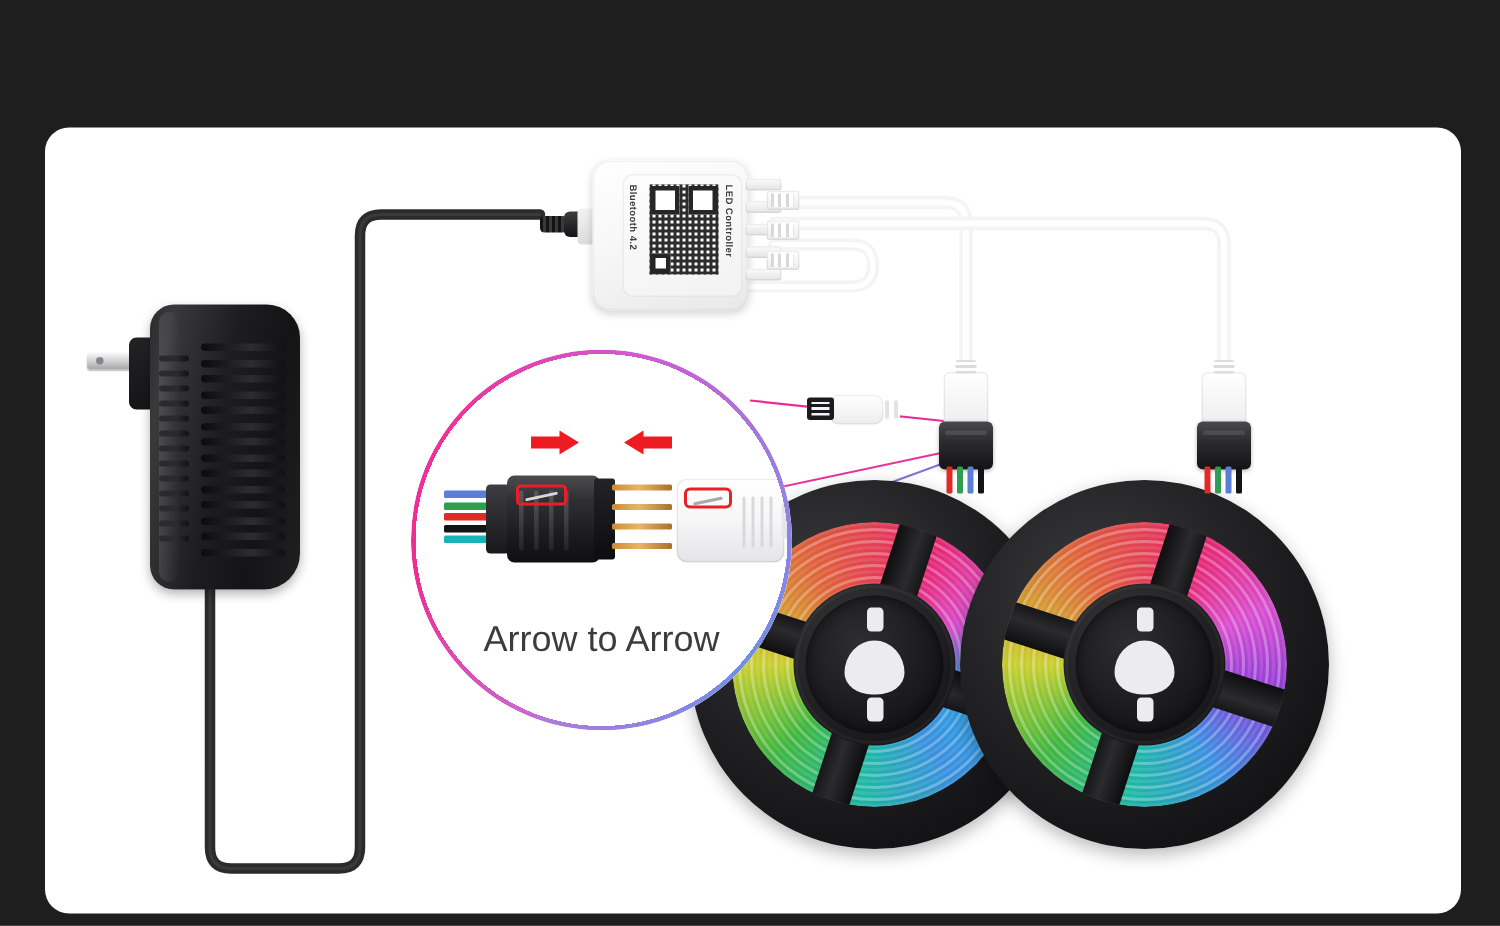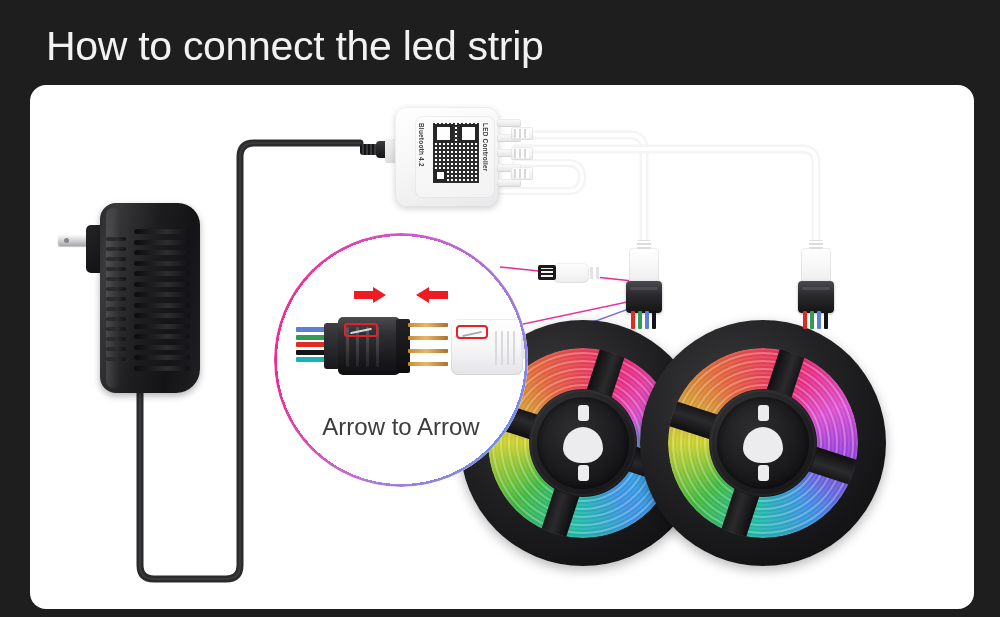--- a/index.html
+++ b/index.html
@@ -336,21 +336,20 @@
     position:absolute; left:70px; top:16px; width:26px; height:24px;
     background:repeating-linear-gradient(90deg,#e6e6e9 0 4px,#fdfdfd 4px 8px);
     border-radius:3px;
   }
 </style>
 </head>
 <body>
 
 <div id="stage">
 
-  <div id="page-title">How to connect the led strip</div>
 
   <div id="card">
 
     <svg class="abs" id="wires" viewBox="0 0 944 524" width="944" height="524">
 
       <path d="M110 300 L110 480 Q110 494 124 494 L196 494 Q210 494 210 480 L210 72 Q210 58 224 58 L330 58" fill="none" stroke="#2b2b2d" stroke-width="7" stroke-linecap="round"></path>
       <path d="M110 300 L110 480 Q110 494 124 494 L196 494 Q210 494 210 480 L210 72 Q210 58 224 58 L330 58" fill="none" stroke="#47474b" stroke-width="2" stroke-linecap="round" opacity=".55"></path>
 
       <path d="M486 50 L600 50 Q614 50 614 64 L614 182" fill="none" stroke="#f4f4f5" stroke-width="9" stroke-linecap="round"></path>
       <path d="M486 50 L600 50 Q614 50 614 64 L614 182" fill="none" stroke="#ffffff" stroke-width="4" stroke-linecap="round"></path>

